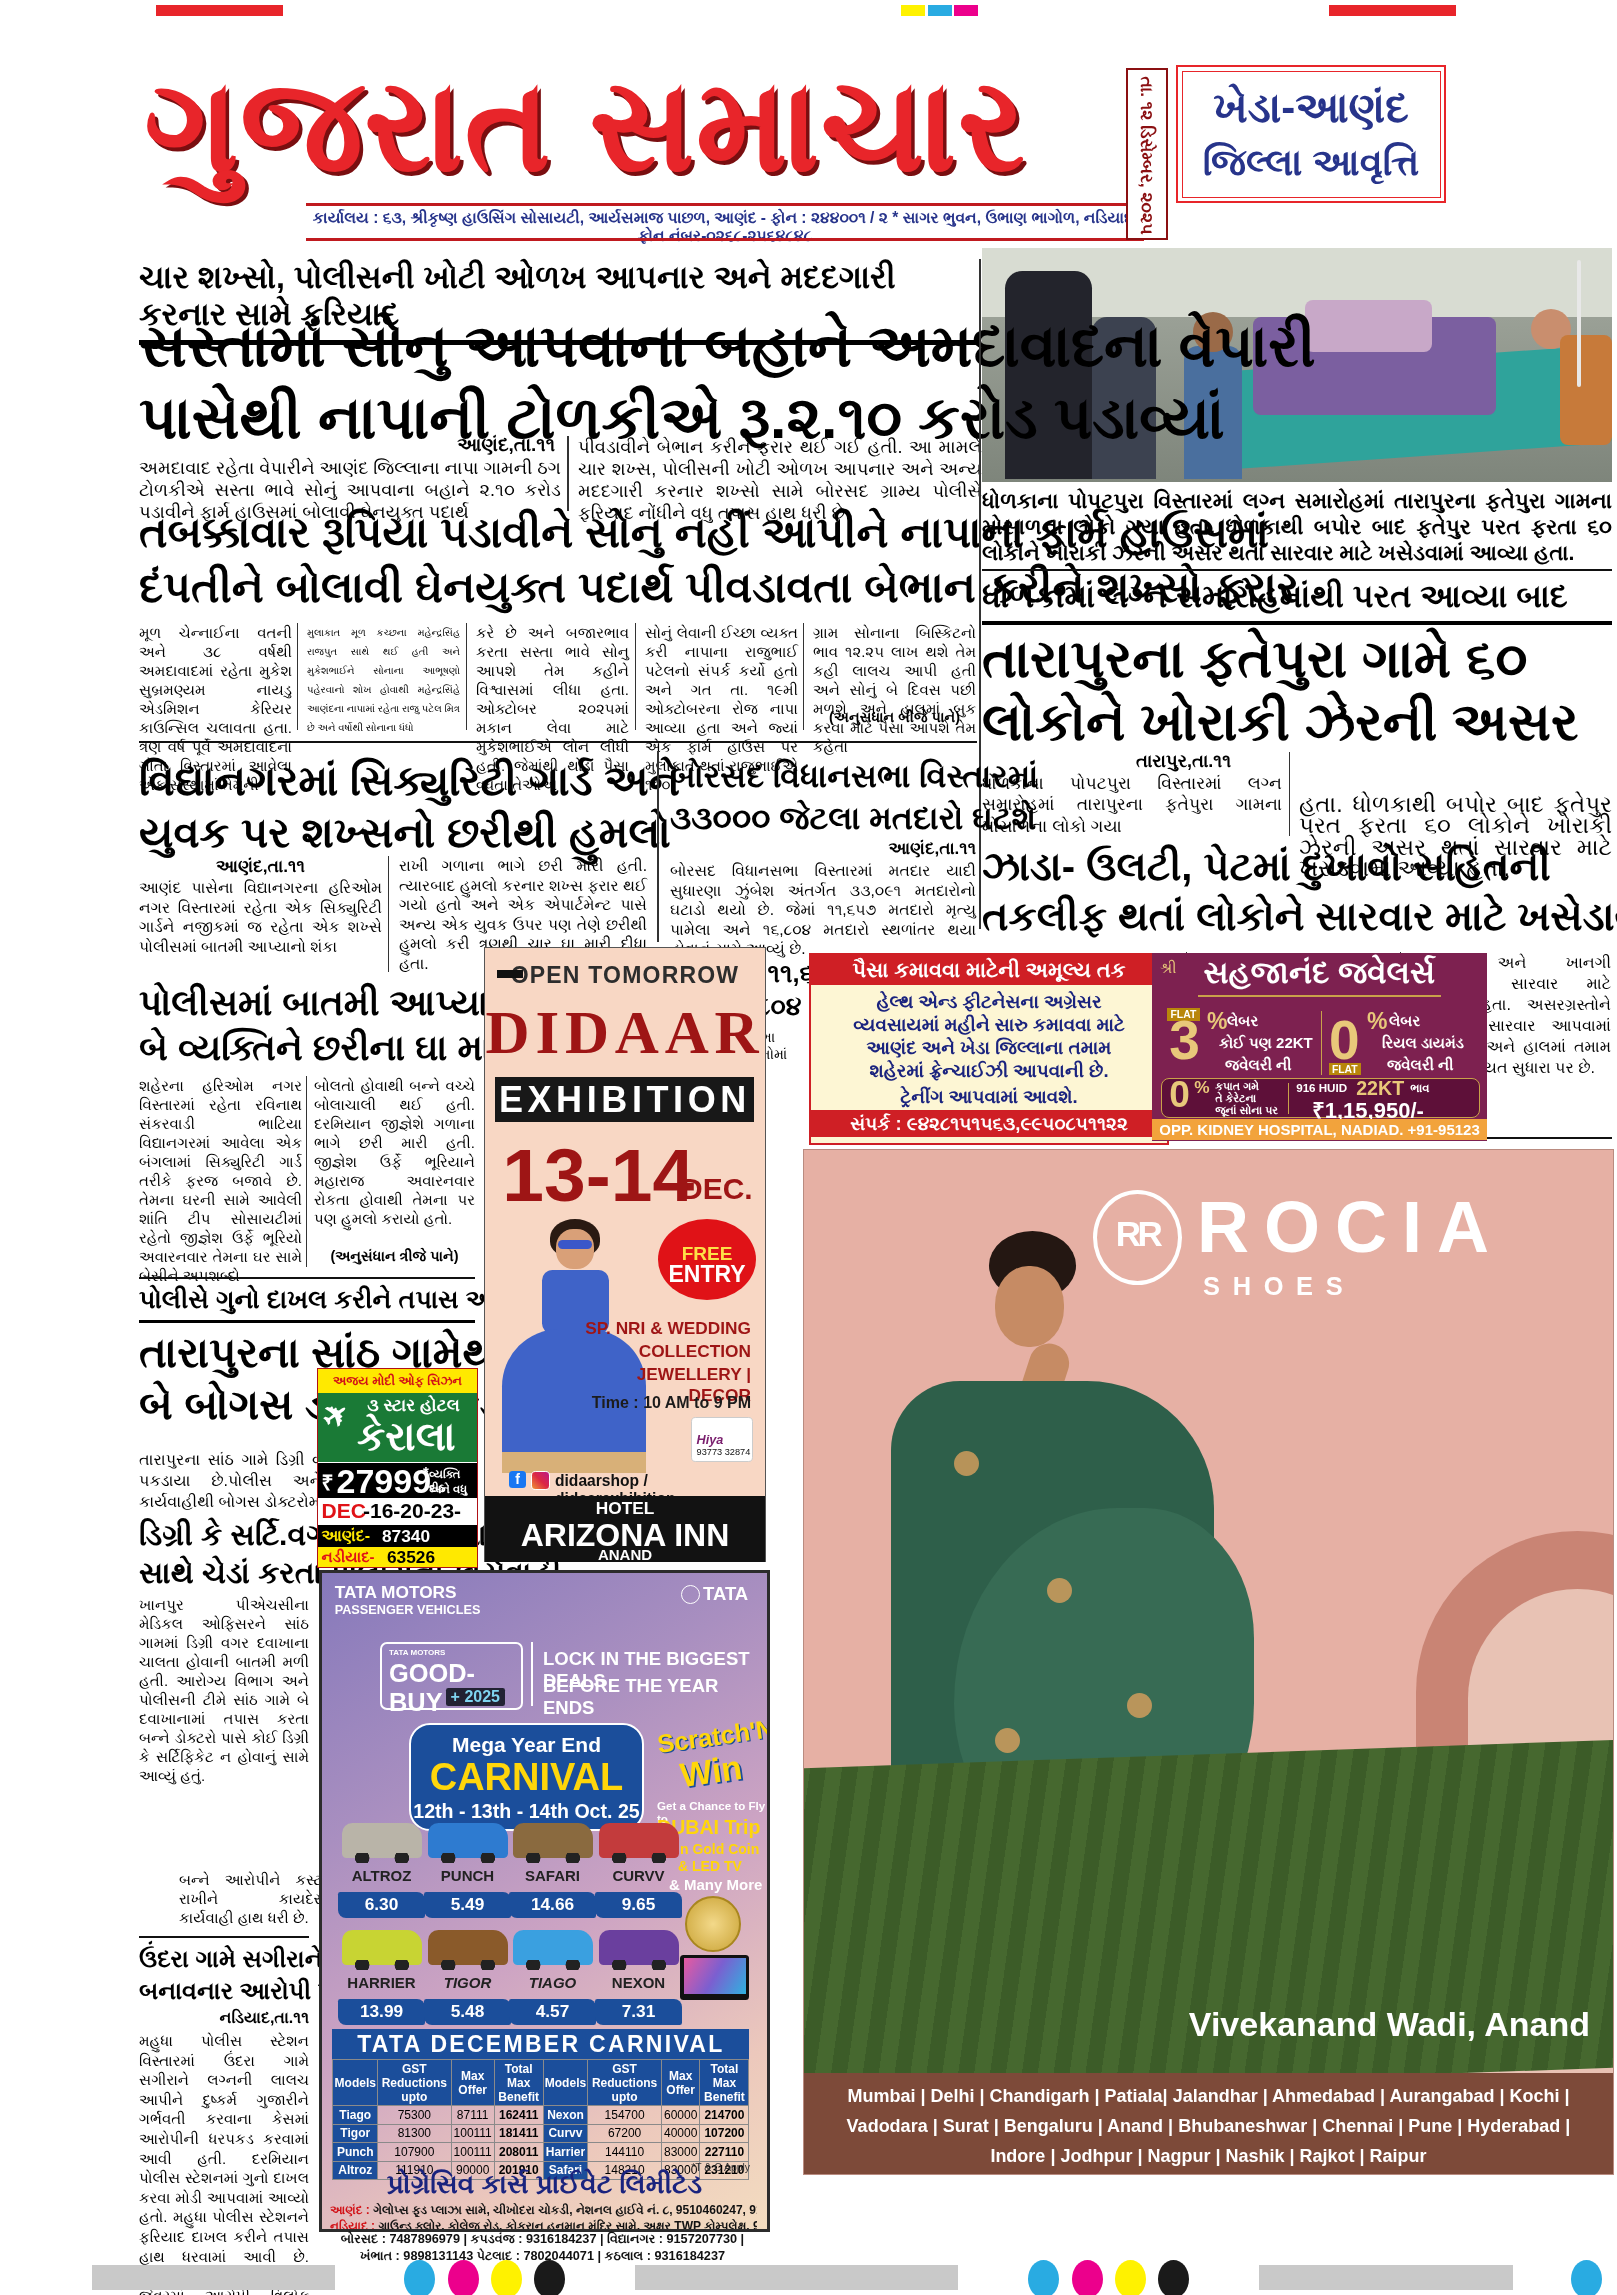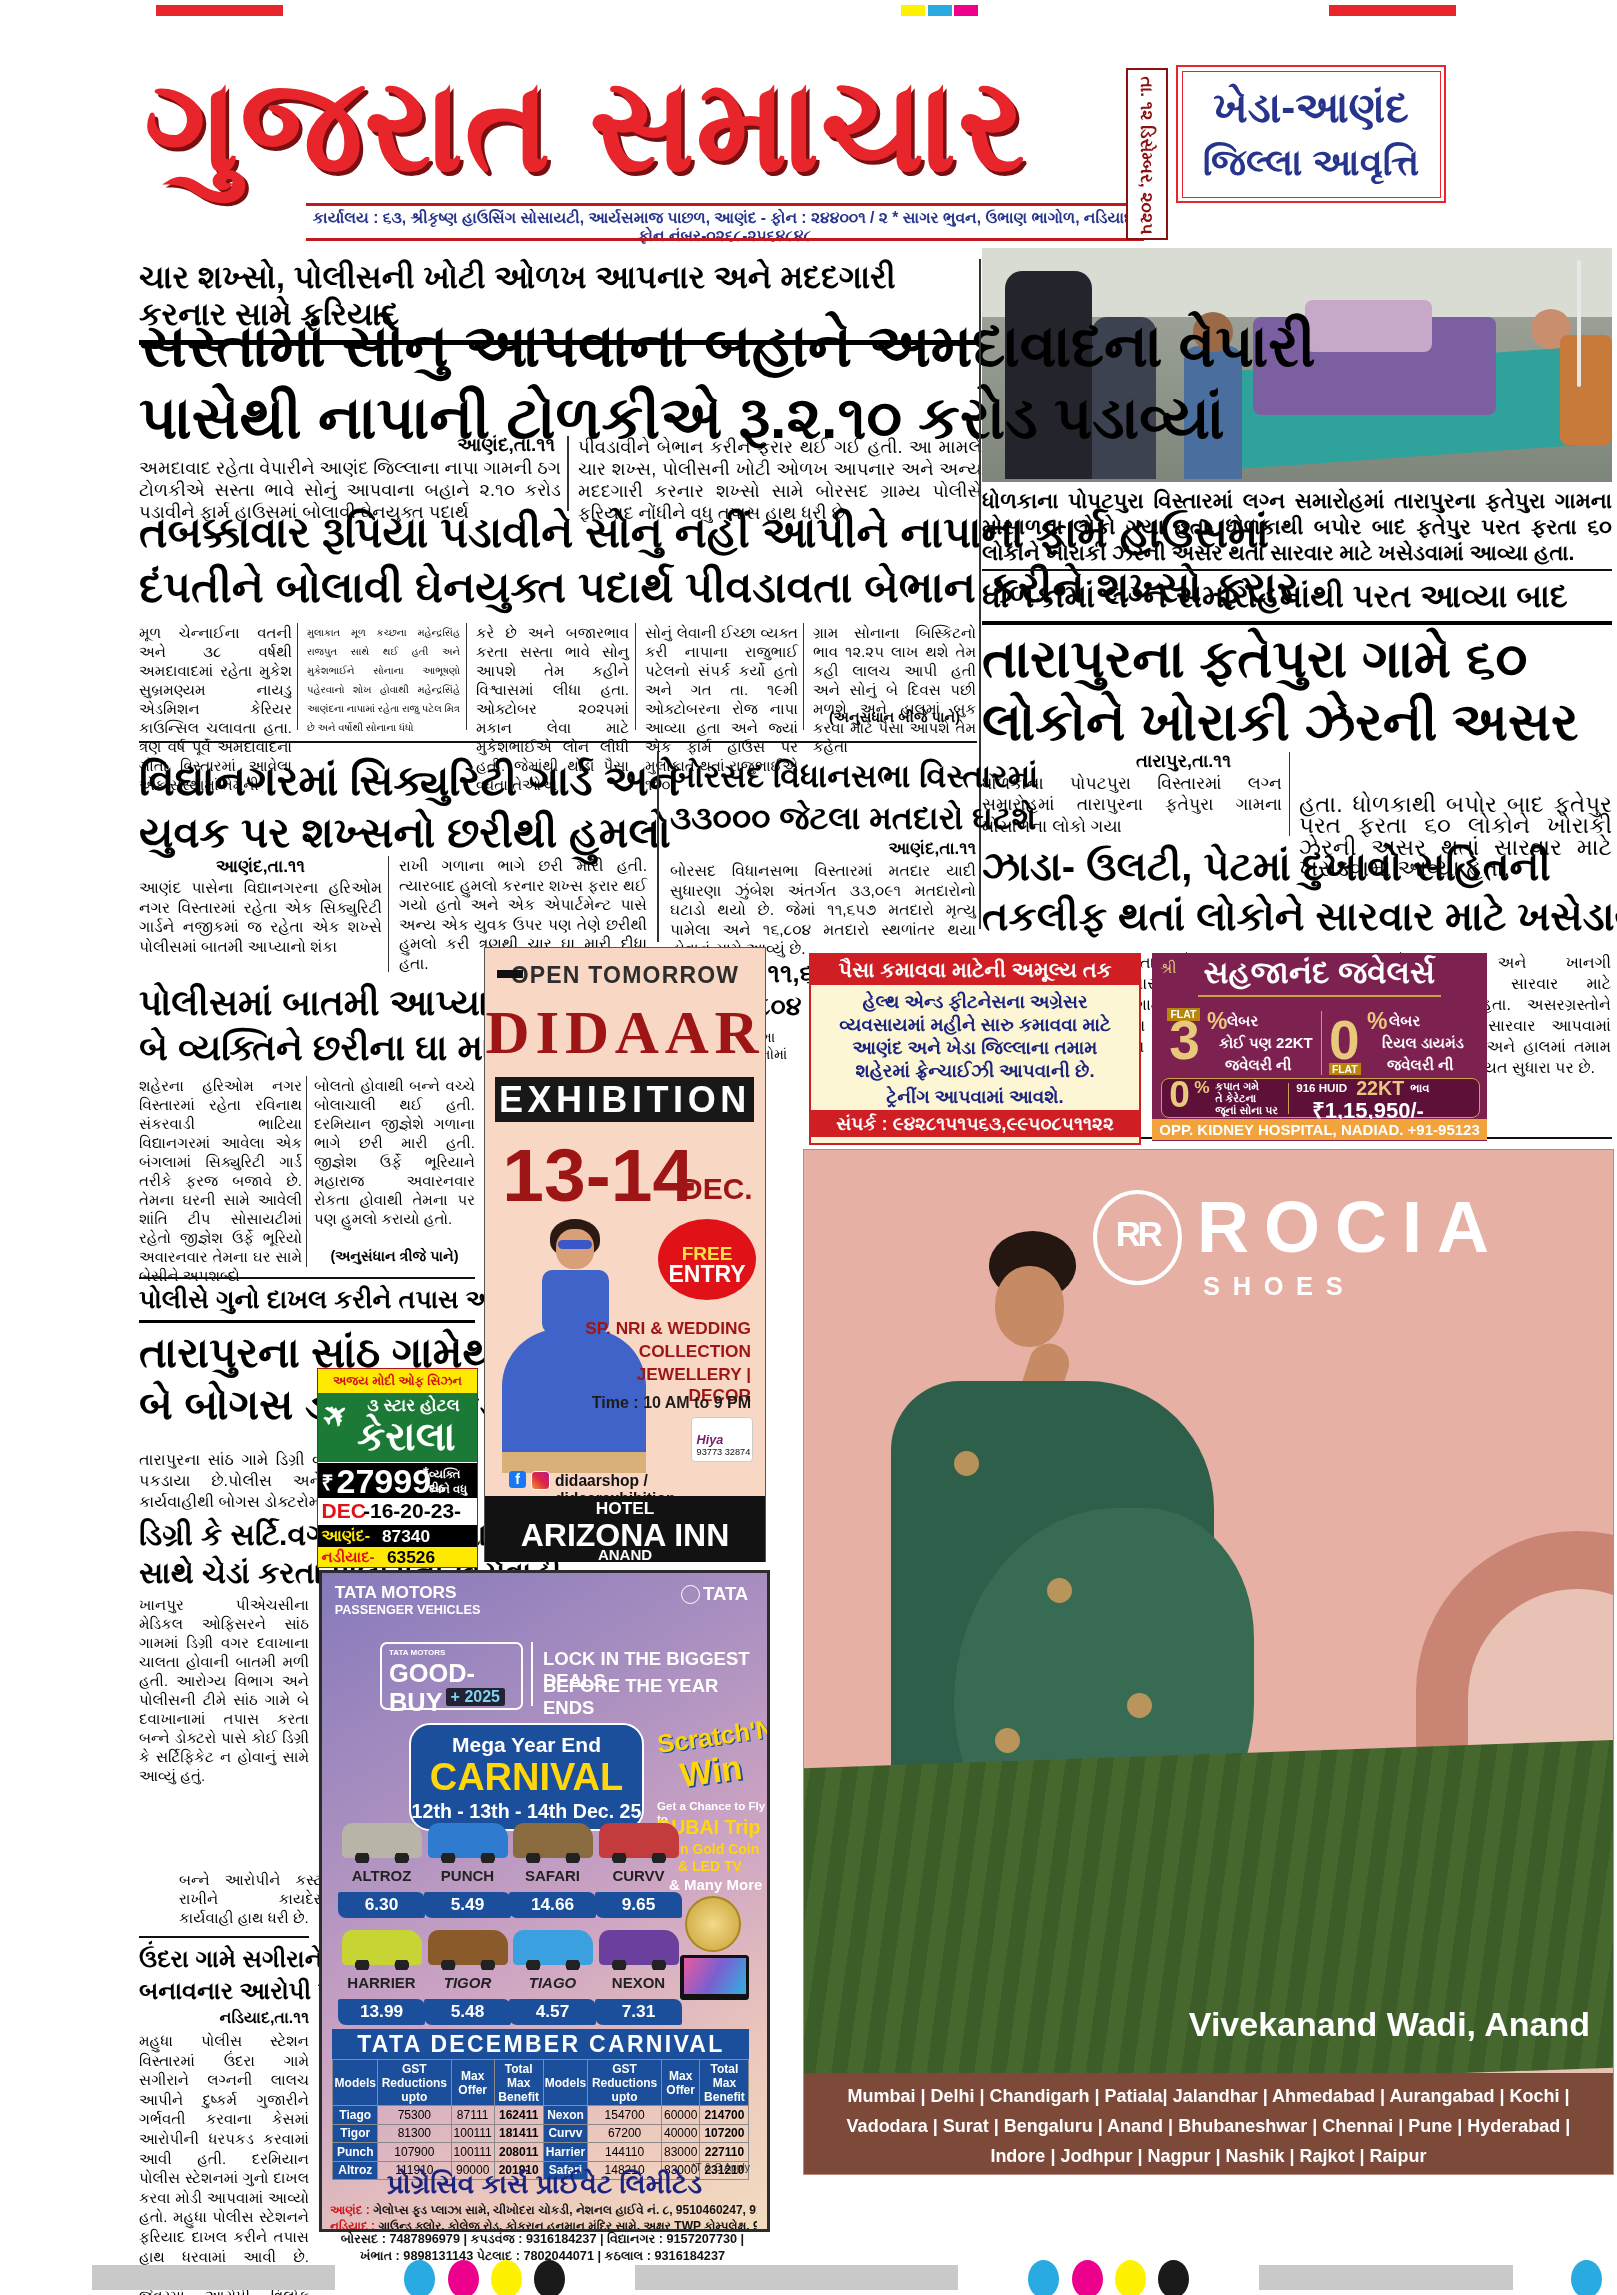--- a/index.html
+++ b/index.html
@@ -209,21 +209,21 @@
     <div class="abs" style="left:24px;top:523px;width:17.3px;height:17.3px;background:#1877f2;border-radius:3.5px;color:#fff;font-weight:bold;text-align:center;font-size:14px;line-height:17.3px;">f</div>
     <div class="abs" style="left:46px;top:523px;width:17.3px;height:17.3px;background:linear-gradient(45deg,#f09433,#dc2743,#bc1888);border-radius:4.6px;border:1.2px solid #fff;"></div>
     <div class="abs b" style="left:70px;top:524px;font-size:15.6px;color:#111;">didaarshop / didaarexhibition</div>
     <div class="abs" style="left:0;top:548px;width:100%;height:66px;background:#121212;">
       <div class="abs b ctr" style="left:0;top:2.3px;width:100%;font-size:17.3px;color:#fff;">HOTEL</div>
       <div class="abs b ctr" style="left:0;top:21px;width:100%;font-size:32px;color:#fff;">ARIZONA INN</div>
       <div class="abs b ctr" style="left:0;top:50px;width:100%;font-size:15px;color:#fff;">ANAND</div>
     </div>
   </div>
 
-  <div class="abs" style="left:809px;top:953px;width:328px;height:188px;border:2.9px solid #cf1f25;background:#fdf6d4;">
+  <div class="abs" style="left:809px;top:953px;width:328px;height:188px;border:2.9px solid #cf1f25;background:#fdf6d4;padding-left:28px;">
     <div class="abs b ctr" style="left:0;top:0;width:100%;height:30px;background:#cf1f25;color:#fff;font-size:21px;line-height:30px;">પૈસા કમાવવા માટેની અમૂલ્ય તક</div>
     <div class="abs b ctr" style="left:0;top:36px;width:100%;font-size:18.5px;color:#1a237e;">હેલ્થ એન્ડ ફીટનેસના અગ્રેસર</div>
     <div class="abs b ctr" style="left:0;top:59px;width:100%;font-size:18.5px;color:#1a237e;">વ્યવસાયમાં મહીને સારુ કમાવવા માટે</div>
     <div class="abs b ctr" style="left:0;top:82px;width:100%;font-size:18.5px;color:#1a237e;">આણંદ અને ખેડા જિલ્લાના તમામ</div>
     <div class="abs b ctr" style="left:0;top:105px;width:100%;font-size:18.5px;color:#1a237e;">શહેરમાં ફ્રેન્ચાઈઝી આપવાની છે.</div>
     <div class="abs b ctr" style="left:0;top:131px;width:100%;font-size:18.5px;color:#1a237e;">ટ્રેનીંગ આપવામાં આવશે.</div>
     <div class="abs b ctr" style="left:0;top:155px;width:100%;height:27px;background:#cf1f25;color:#fff;font-size:18.5px;line-height:27px;">સંપર્ક : ૯૪૨૮૧૫૧૫૬૩,૯૯૫૦૮૫૧૧૨૨</div>
   </div>
 
   <div class="abs" style="left:1152px;top:953px;width:335px;height:188px;background:#7d2150;">
@@ -303,21 +303,21 @@
       <div class="abs b" style="left:7px;top:3.5px;font-size:8px;color:#fff;">TATA MOTORS</div>
       <div class="abs b" style="left:7px;top:15px;font-size:25.4px;color:#fff;">GOOD-BUY</div>
       <div class="abs b" style="left:64px;top:44px;font-size:16px;color:#7fd4f0;background:#223;padding:0 4.6px;border-radius:2.3px;">+ 2025</div>
     </div>
     <div class="abs" style="left:209px;top:69px;width:1.7px;height:64px;background:#fff;"></div>
     <div class="abs b" style="left:221px;top:75px;font-size:18.5px;color:#fff;">LOCK IN THE BIGGEST DEALS</div>
     <div class="abs b" style="left:221px;top:102px;font-size:18.5px;color:#fff;">BEFORE THE YEAR ENDS</div>
     <div class="abs" style="left:87px;top:150px;width:231px;height:104px;background:#1b4e9b;border:2.9px solid #fff;border-radius:21px;">
       <div class="abs b ctr" style="left:0;top:8px;width:100%;font-size:21px;color:#fff;">Mega Year End</div>
       <div class="abs b ctr" style="left:0;top:31px;width:100%;font-size:38px;color:#ffd60a;">CARNIVAL</div>
-      <div class="abs b ctr" style="left:0;top:75px;width:100%;font-size:19.6px;color:#fff;">12th - 13th - 14th Dec. 25</div>
+      <div class="abs b ctr" style="left:0;top:75px;width:100%;font-size:19.6px;color:#fff;">12th - 13th - 14th Oct. 25</div>
     </div>
     <div class="abs b" style="left:335px;top:149px;font-size:25.4px;color:#ffd60a;transform:rotate(-8deg);text-shadow:1.2px 1.2px 0 #1b4e9b;">Scratch'N</div>
     <div class="abs b" style="left:358px;top:179px;font-size:34px;color:#ffd60a;transform:rotate(-8deg);text-shadow:1.7px 1.7px 0 #1b4e9b;">Win</div>
     <div class="abs b" style="left:335px;top:226px;font-size:11.6px;color:#fff;">Get a Chance to Fly to</div>
     <div class="abs b" style="left:335px;top:243px;font-size:19.6px;color:#ffd60a;">DUBAI Trip</div>
     <div class="abs b" style="left:341px;top:268px;font-size:14px;color:#ffd60a;">Win Gold Coin</div>
     <div class="abs b" style="left:356px;top:285px;font-size:14px;color:#ffd60a;">&amp; LED TV</div>
     <div class="abs b" style="left:347px;top:303px;font-size:15px;color:#fff;">&amp; Many More</div>
     <div class="abs" style="left:363px;top:323px;width:52px;height:52px;background:radial-gradient(circle,#f3d98a,#c9a234);border-radius:50%;border:2.3px solid #a8861f;"></div>
     <div class="abs" style="left:358px;top:382px;width:69px;height:45px;background:#111;border-radius:3.5px;">

